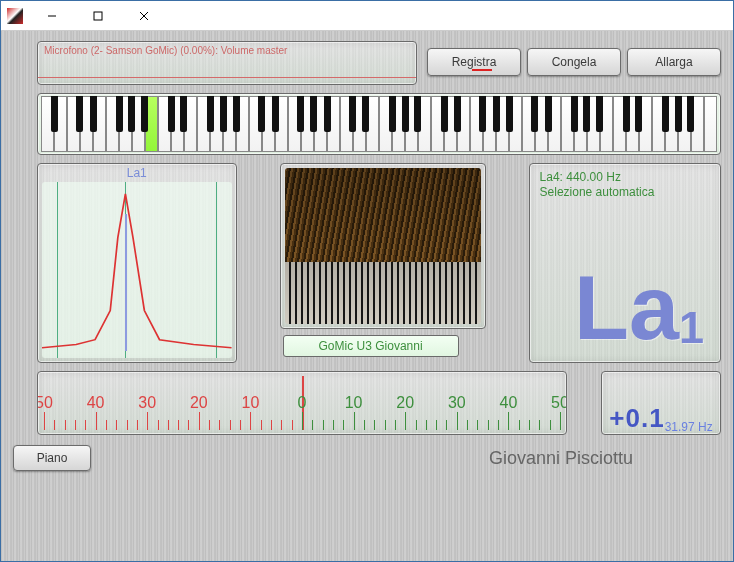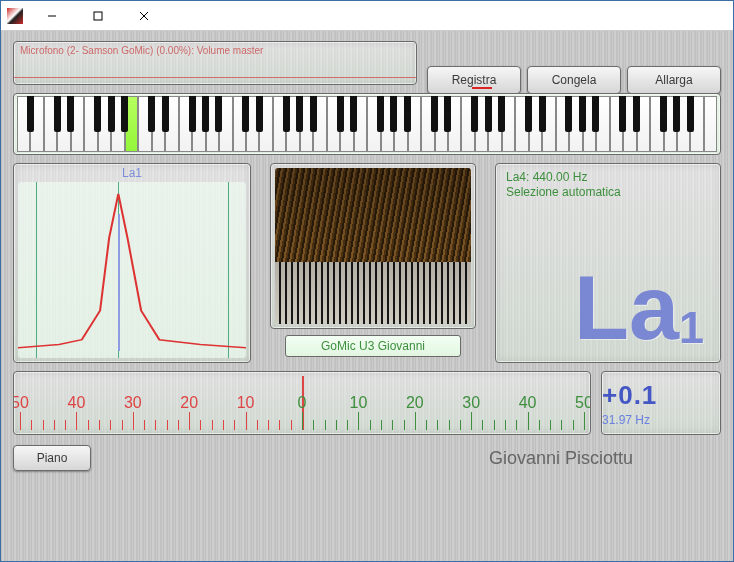--- a/index.html
+++ b/index.html
@@ -8,30 +8,30 @@
   .titlebar { height: 30px; background: #fff; display: flex; align-items: center; padding-left: 6px; border-bottom: 1px solid #ccc; }
   .titlebar-icon { width: 16px; height: 16px; background: linear-gradient(135deg, #cc2b2b 0%, #fff 45%, #222 55%, #cc2b2b 100%); margin-right: 6px; }
   .titlebar-title { font-size: 12px; color: #000; flex: 1; }
   .titlebar-controls { display: flex; height: 100%; }
   .titlebar-btn { width: 46px; height: 100%; display: flex; align-items: center; justify-content: center; font-size: 10px; color: #000; }
   .titlebar-btn.close { width: 46px; }
 
   .client { flex: 1; background: repeating-linear-gradient(90deg, #b7b7b7 0px, #d5d5d5 2px, #bcbcbc 4px, #d0d0d0 6px);
             padding: 10px 12px 8px 12px; display: flex; flex-direction: column; gap: 8px; }
 
-  .panel { border: 1px solid #6a6a6a; border-radius: 4px; background: linear-gradient(to bottom, rgba(255,255,255,0.45), rgba(222,240,222,0.45)); position: relative; }
+  .panel { border: 1px solid #6a6a6a; border-radius: 4px; background: linear-gradient(to bottom, rgba(255,255,255,0.45), rgba(222,240,222,0.45)); position: relative; margin-left: 24px; }
   .panel-inset { box-shadow: inset 0 0 0 1px rgba(255,255,255,0.6), inset 0 0 8px rgba(0,0,0,0.12); }
 
   .toprow { display: flex; gap: 10px; height: 44px; }
   .audio-panel { flex: 1; position: relative; overflow: hidden; }
   .audio-text { position: absolute; left: 6px; top: 3px; font-size: 10px; color: #cc6868; white-space: nowrap; }
   .audio-wave { position: absolute; left: 0; right: 0; bottom: 0; height: 14px; }
   .audio-wave::before { content: ""; position: absolute; left: 0; right: 0; bottom: 6px; height: 1px; background: #d46a6a; }
   .btnrow { display: flex; gap: 6px; }
-  .app-btn { width: 94px; height: 28px; margin-top: 25px; border-radius: 4px; border: 1px solid #6b6b6b;
+  .app-btn { width: 94px; height: 28px; margin-top: 7px; border-radius: 4px; border: 1px solid #6b6b6b;
              background: linear-gradient(#f6f6f6, #d6d6d6); box-shadow: 0 1px 2px rgba(0,0,0,0.35);
              display: flex; align-items: center; justify-content: center; font-size: 12px; color: #3a3a3a; position: relative; }
   .app-btn .underline { position: absolute; bottom: 4px; height: 2px; background: #d22; }
   .app-btn.registra .underline { left: 50%; width: 20px; margin-left: -2px; }
 
   
   .piano { height: 62px; background: linear-gradient(to bottom, #f4fff4, #e9f9e9); position: relative; overflow: hidden; }
   .keys { position: absolute; inset: 2px 3px 2px 3px; display: flex; }
   .wkey { flex: 1; border: 1px solid #888; background: linear-gradient(#fff, #f2f2f2); position: relative; }
   .wkey.highlight { background: linear-gradient(#b7ff5e, #93f53a); }
@@ -68,21 +68,21 @@
   .scale-ticks { position:absolute; left:6px; right:6px; top:4px; bottom:4px; }
   .scale-num { position:absolute; font-size:16px; top:18px; transform:translateX(-50%); }
   .scale-num.neg { color:#d44; }
   .scale-num.pos { color:#3d8f3d; }
   .tick { position:absolute; bottom:0; width:1px; background:#3d8f3d; }
   .tick.major { height:18px; }
   .tick.minor { height:10px; }
   .tick.neg { background:#d44; }
   .center-line { position:absolute; top:0; bottom:0; left:50%; width:2px; background:#d44; }
 
-  .cents-panel { width:120px; display:flex; flex-direction:column; align-items:flex-start; justify-content:center; }
+  .cents-panel { width:120px; display:flex; flex-direction:row; align-items:flex-end; justify-content:center; }
   .cents-main { font-size:26px; font-weight:bold; color:#4557c4; letter-spacing:1px; }
   .cents-sub { font-size:12px; color:#6a80e0; margin-top:2px; }
 
   
   .bottomrow { display:flex; align-items:center; height:30px; gap:10px; }
   .menu-btn { width:78px; height:26px; border-radius:4px; border:1px solid #6b6b6b;
       background: linear-gradient(#f6f6f6,#d6d6d6); display:flex; align-items:center; justify-content:center;
       font-size:12px; color:#3a3a3a; box-shadow:0 1px 2px rgba(0,0,0,0.35); }
   .username { flex:1; text-align:right; font-size:18px; color:#666; }
 

